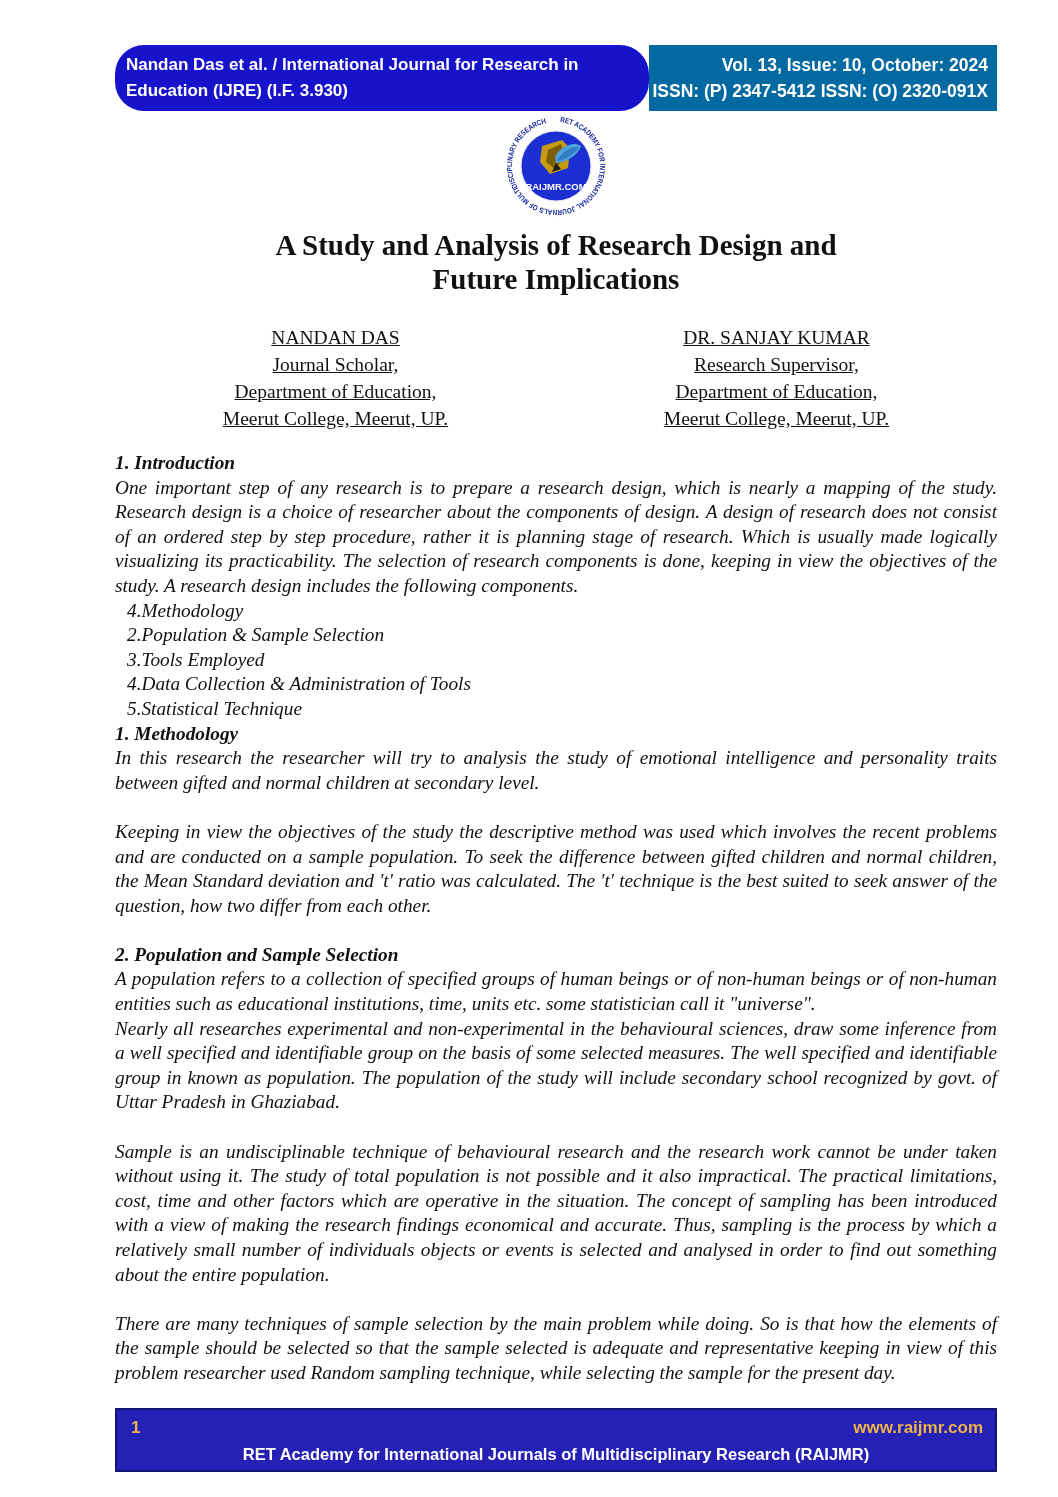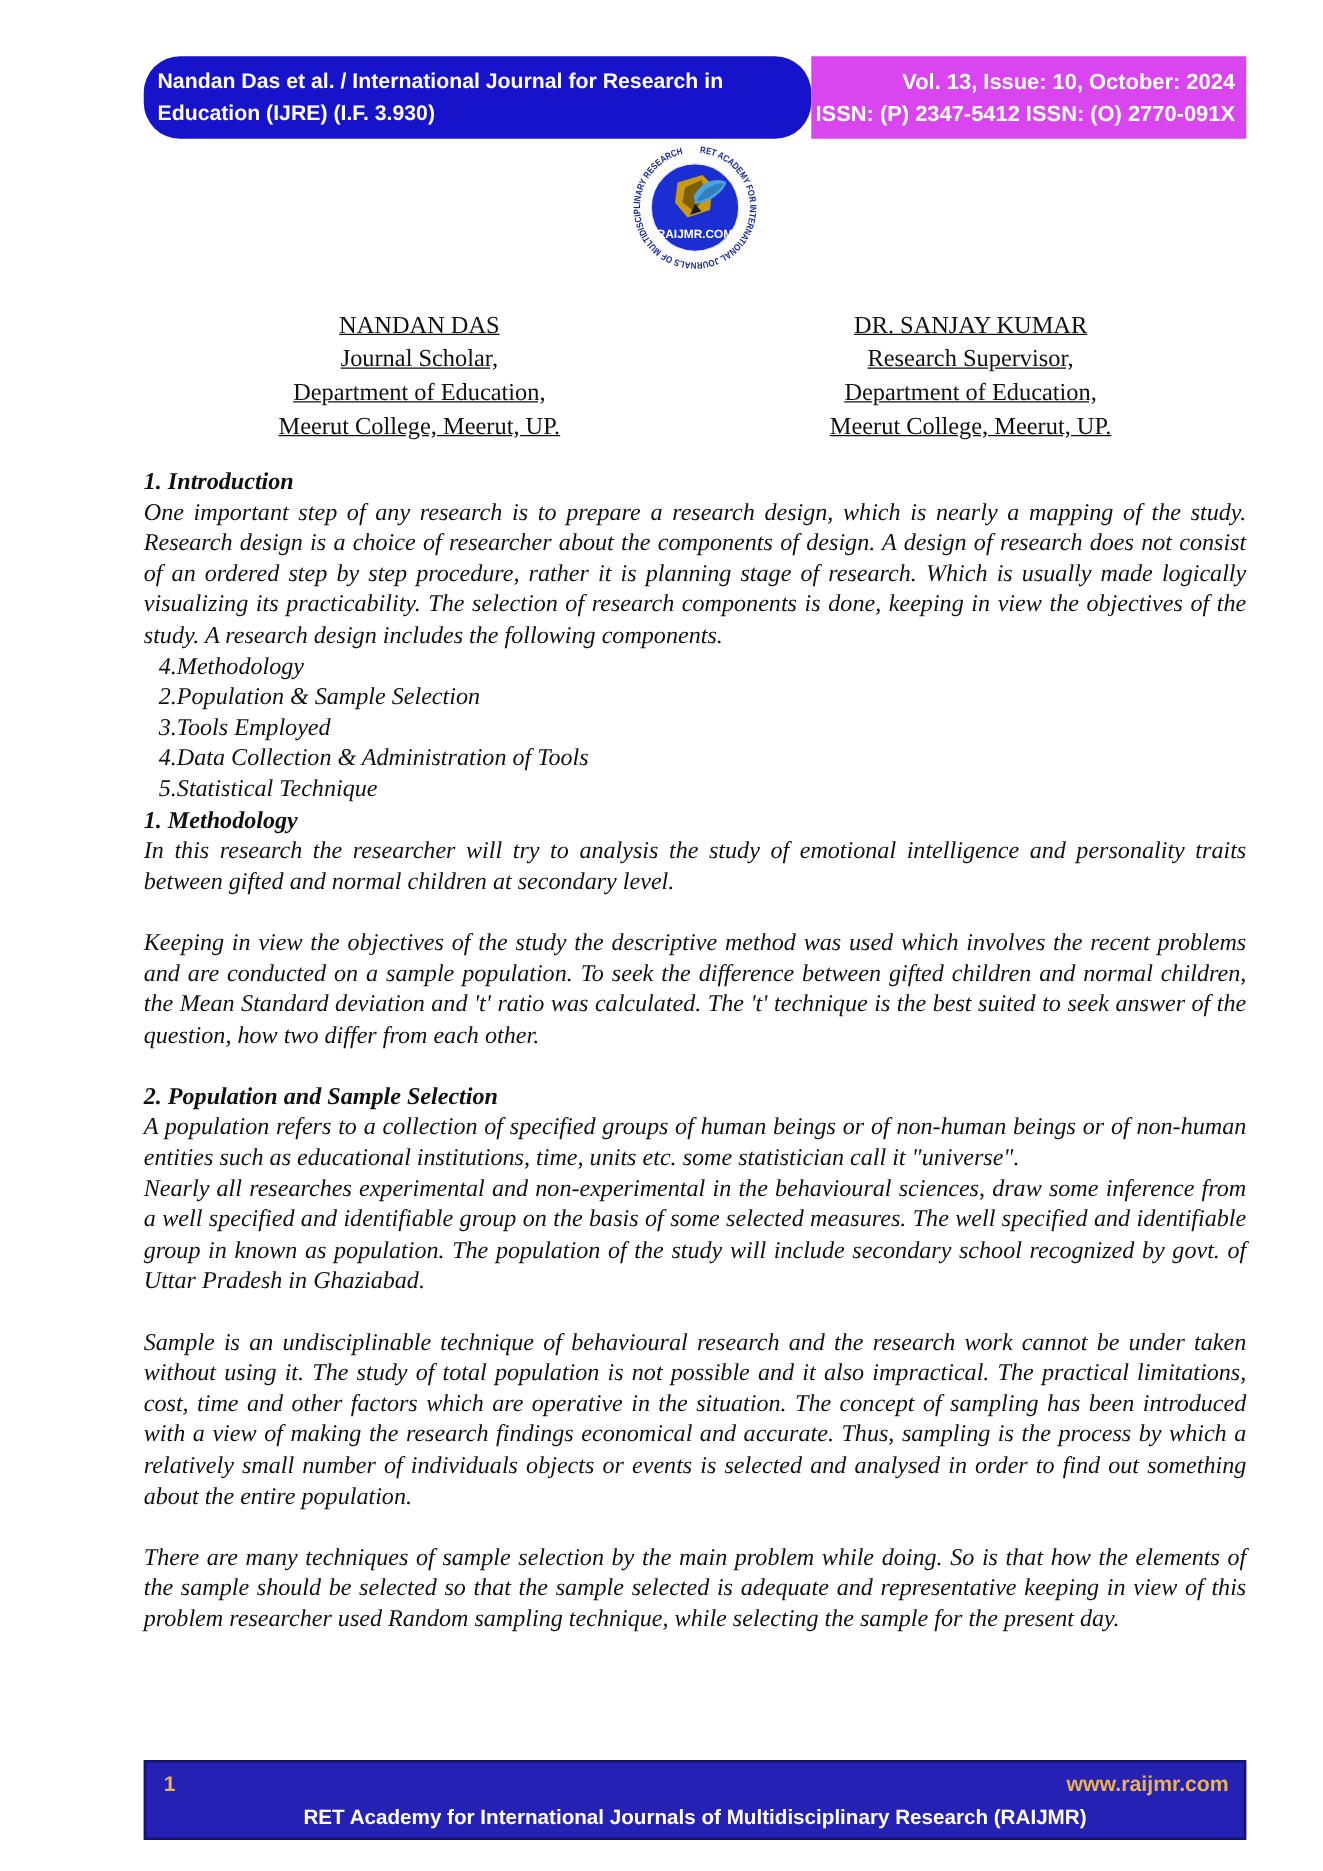--- a/index.html
+++ b/index.html
@@ -15,21 +15,21 @@
 
   
   .hdr { display: flex; height: 66px; }
   .hdr-left {
     width: 534px; background: #1713cb; color: #fdfdfd;
     padding: 7px 0 0 11px; box-sizing: border-box;
     font-family: "Liberation Sans", sans-serif;
     font-weight: bold; font-size: 17px; line-height: 26px; border-radius: 29px;
   }
   .hdr-right {
-    flex: 1; background: #d946ef; color: #ffffff;
+    flex: 1; background: #0369a1; color: #ffffff;
     text-align: right; padding: 7px 9px 0 0; box-sizing: border-box;
     font-family: "Liberation Sans", sans-serif;
     font-weight: bold; font-size: 17.5px; line-height: 26px;
   }
   .hdr .line { display: block; white-space: nowrap; }
 
   
   .logo-row { text-align: center; margin-top: 2px; height: 106px; }
 
   
@@ -67,21 +67,21 @@
 
 <div class="page">
 
   <div class="hdr">
     <div class="hdr-left">
       <span class="line">Nandan Das et al. / International Journal for Research in</span>
       <span class="line">Education (IJRE) (I.F. 3.930)</span>
     </div>
     <div class="hdr-right">
       <span class="line">Vol. 13, Issue: 10, October: 2024</span>
-      <span class="line">ISSN: (P) 2347-5412 ISSN: (O) 2770-091X</span>
+      <span class="line">ISSN: (P) 2347-5412 ISSN: (O) 2320-091X</span>
     </div>
   </div>
 
   <div class="logo-row">
     <svg width="106" height="106" viewBox="0 0 106 106">
       <circle cx="53" cy="53" r="52" fill="#fefefe"></circle>
       <defs>
         <path id="ringPath" d="M 53,9 A 44,44 0 1 1 52.99,9"></path>
       </defs>
       <text font-family="Liberation Sans, sans-serif" font-size="7.4" font-weight="bold" fill="#16279b">
@@ -92,20 +92,24 @@
         <path d="M39,33 L59,27 L67,35 L65,55 L47,61 L37,49 Z" fill="#c79a12"></path>
         <path d="M45,37 L58,31 L63,43 L52,56 L43,49 Z" fill="#7d5f06"></path>
         <path d="M52,44 C57,33 71,28 78,33 C76,41 63,50 53,50 Z" fill="#4fa3dc"></path>
         <path d="M55,46 C60,38 70,33 76,34 C73,40 62,47 55,48 Z" fill="#2f7fc2"></path>
         <path d="M49,59 L53,50 L58,56 Z" fill="#1c1c1c"></path>
       </g>
       <text x="53" y="77" text-anchor="middle" font-family="Liberation Sans, sans-serif" font-size="9.5" font-weight="bold" fill="#ffffff">RAIJMR.COM</text>
     </svg>
   </div>
 
+  <div class="title">
+    <div>A Study and Analysis of Research Design and</div>
+    <div>Future Implications</div>
+  </div>
 
   <div class="authors">
     <div class="author-col">
       <span class="ln">NANDAN DAS</span>
       <span class="ln">Journal Scholar,</span>
       <span class="ln">Department of Education,</span>
       <span class="ln">Meerut College, Meerut, UP.</span>
     </div>
     <div class="author-col">
       <span class="ln">DR. SANJAY KUMAR</span>

